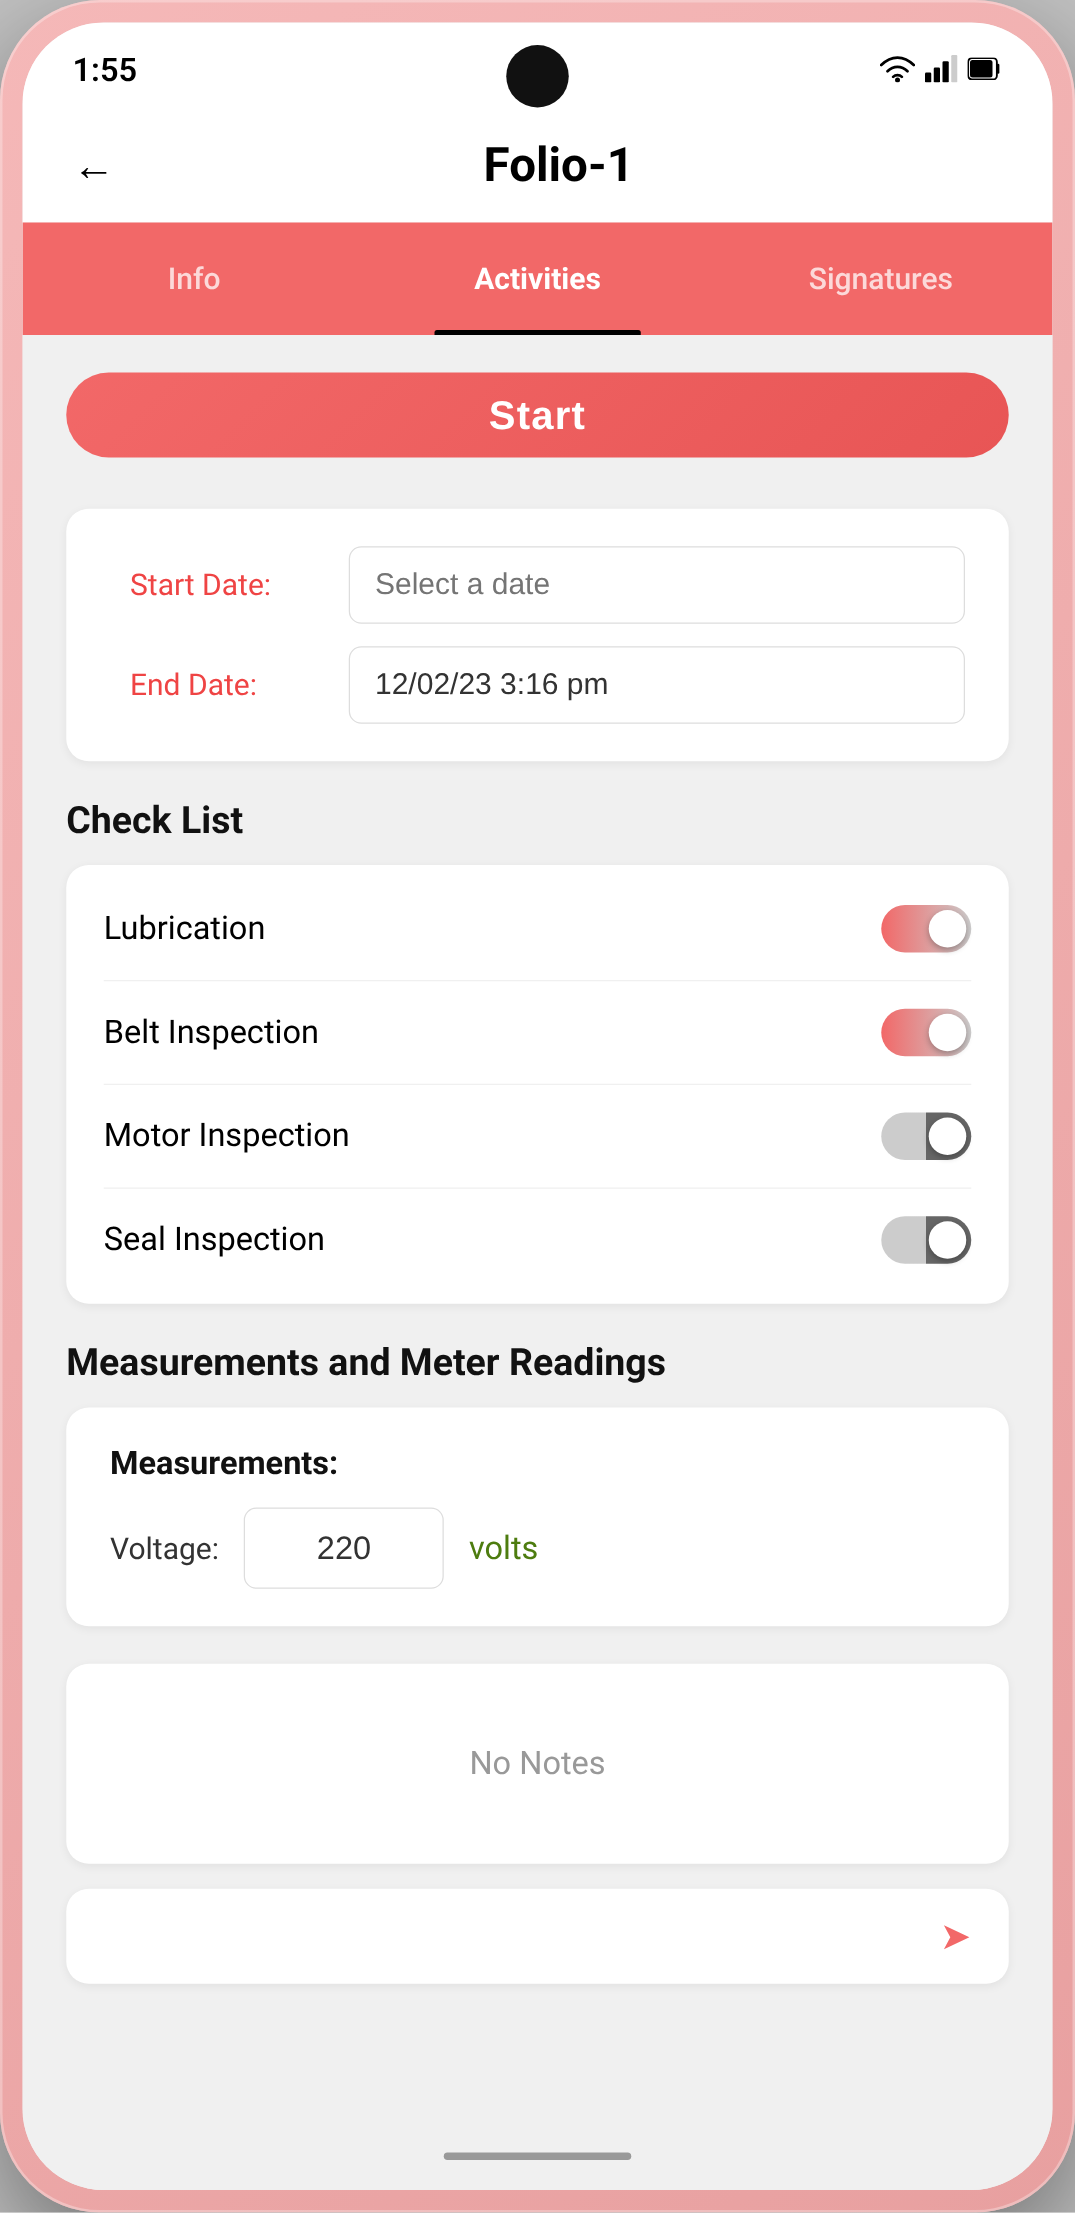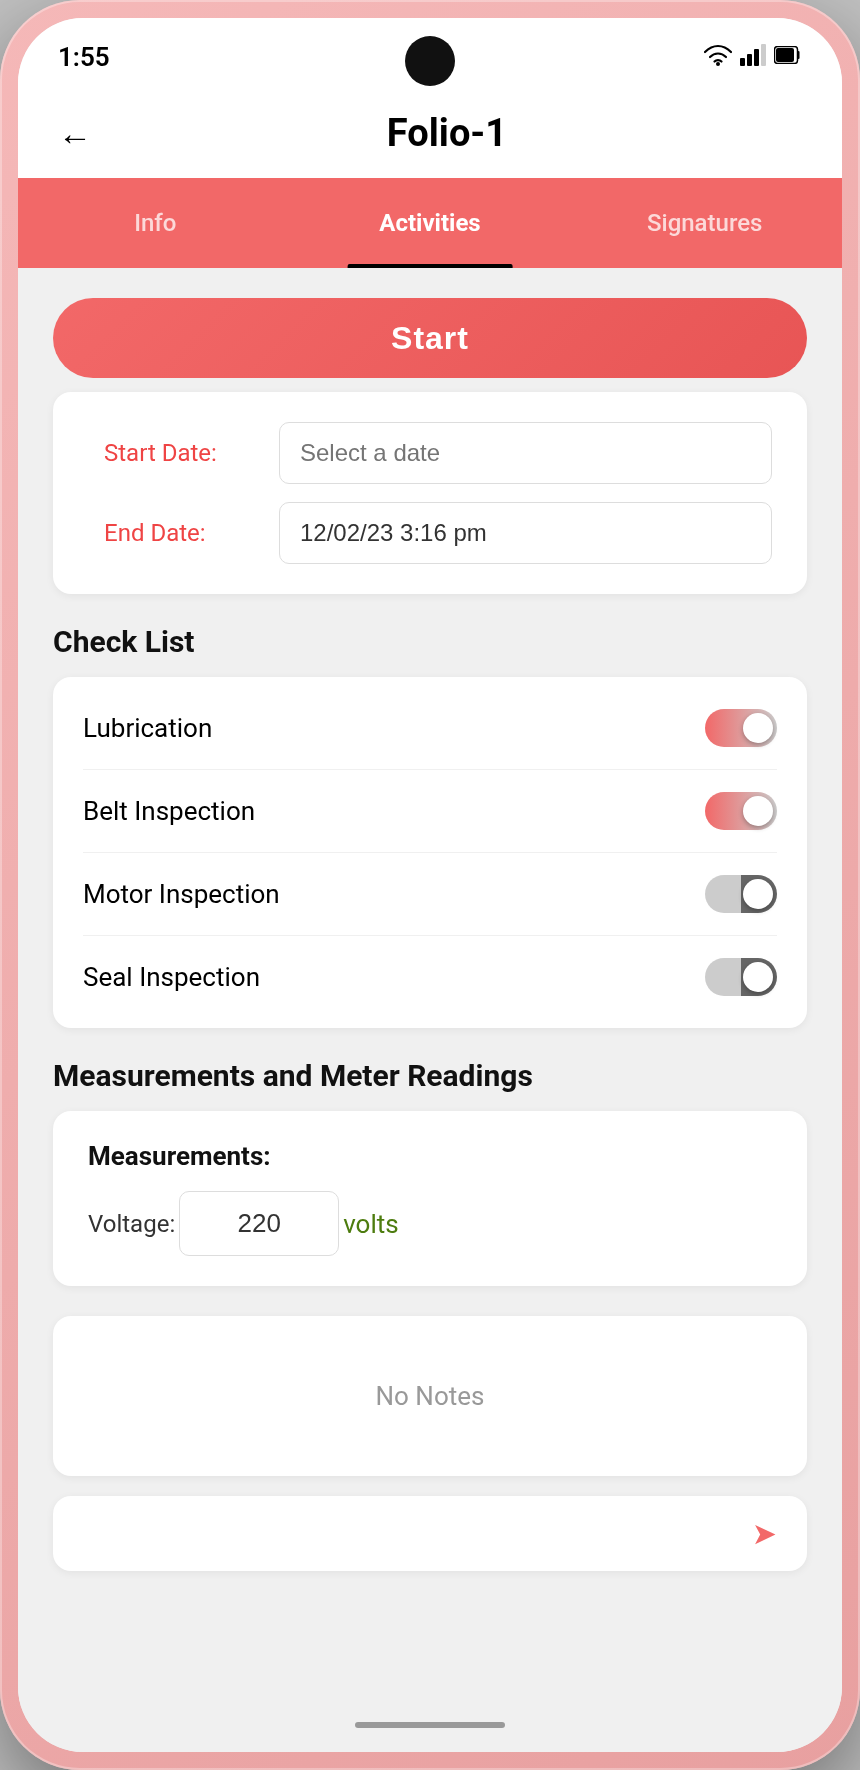--- a/index.html
+++ b/index.html
@@ -138,25 +138,25 @@
       padding: 30px 35px;
     }
 
     
     .start-btn {
       width: 100%;
       background: linear-gradient(135deg, #f26868, #e85555);
       color: #fff;
       border: none;
       border-radius: 50px;
-      height: 80px;
+      height: 68px;
       font-size: 32px;
       font-weight: 600;
       cursor: pointer;
-      margin-bottom: 14px;
+      margin-bottom: 41px;
       letter-spacing: 1px;
     }
 
     
     .date-card {
       background: #fff;
       border-radius: 18px;
       padding: 30px 35px;
       margin-bottom: 30px;
       box-shadow: 0 2px 8px rgba(0,0,0,0.06);
@@ -282,21 +282,21 @@
     .measurements-heading {
       font-size: 26px;
       font-weight: 700;
       color: #111;
       margin-bottom: 20px;
     }
 
     .measurement-row {
       display: flex;
       align-items: center;
-      gap: 4px;
+      gap: 20px;
     }
 
     .measurement-label {
       font-size: 24px;
       color: #333;
     }
 
     .measurement-input {
       border: 1.5px solid #ddd;
       border-radius: 10px;

